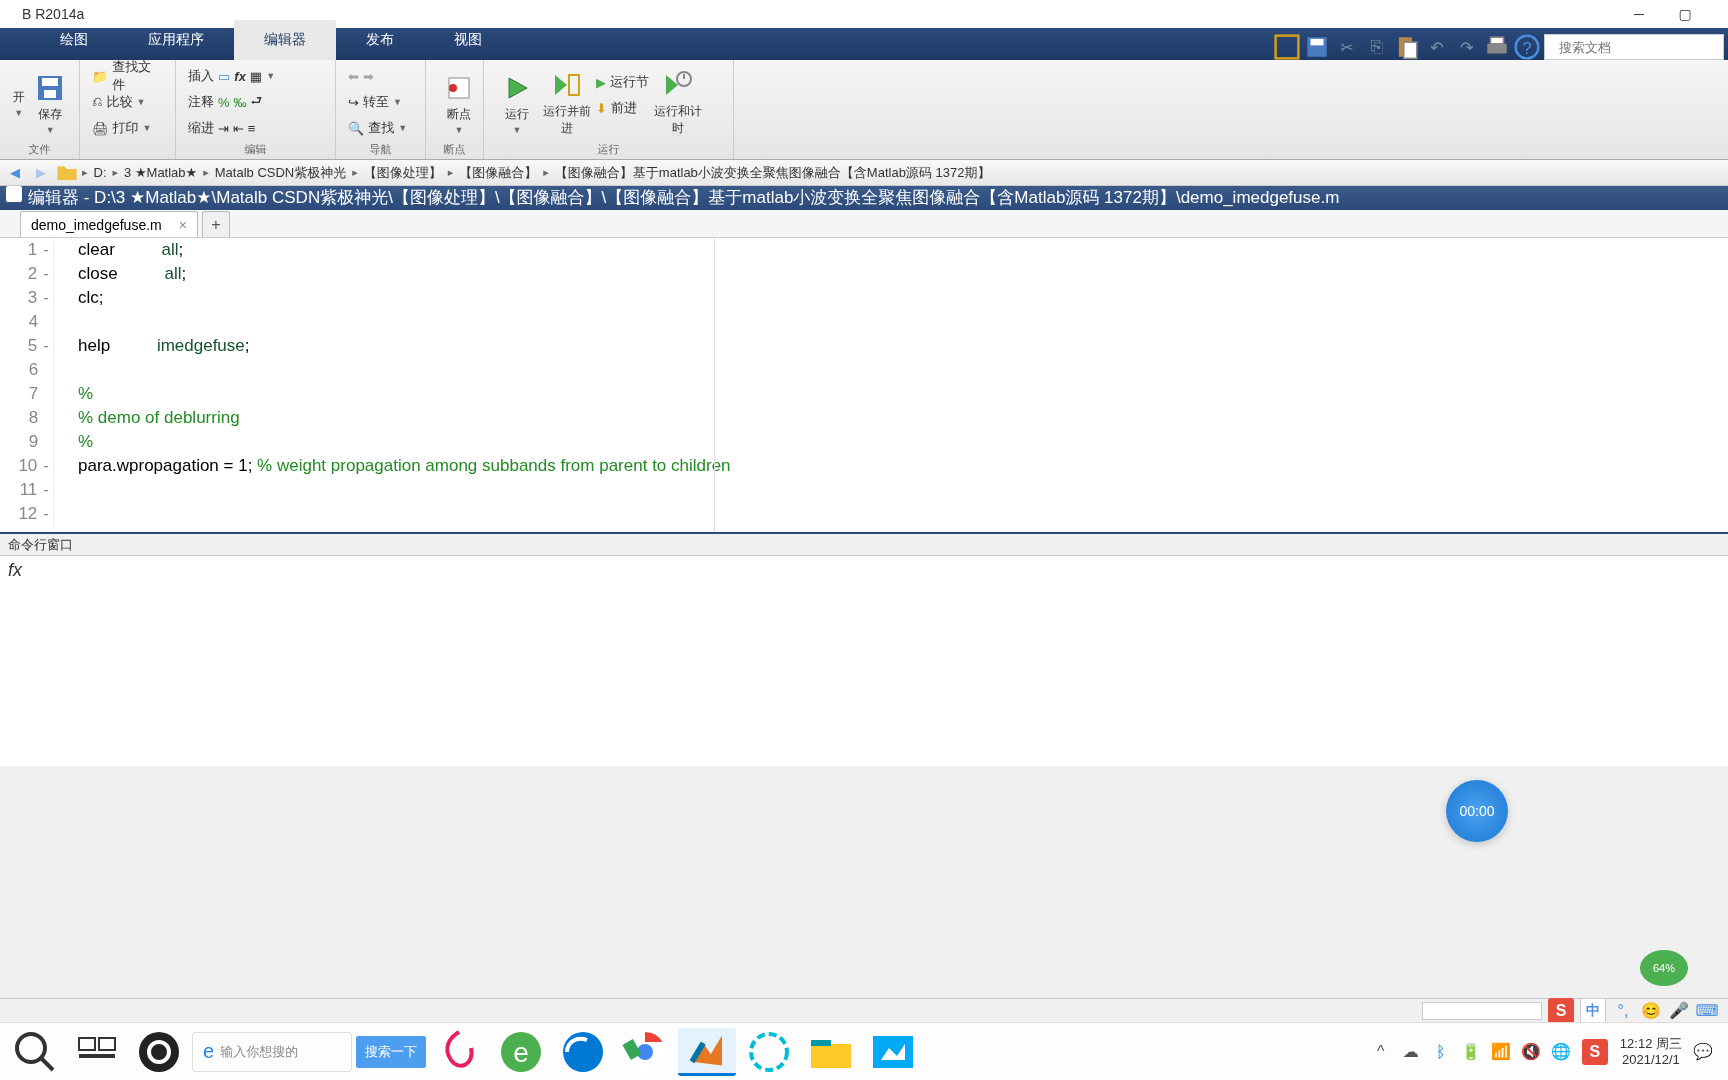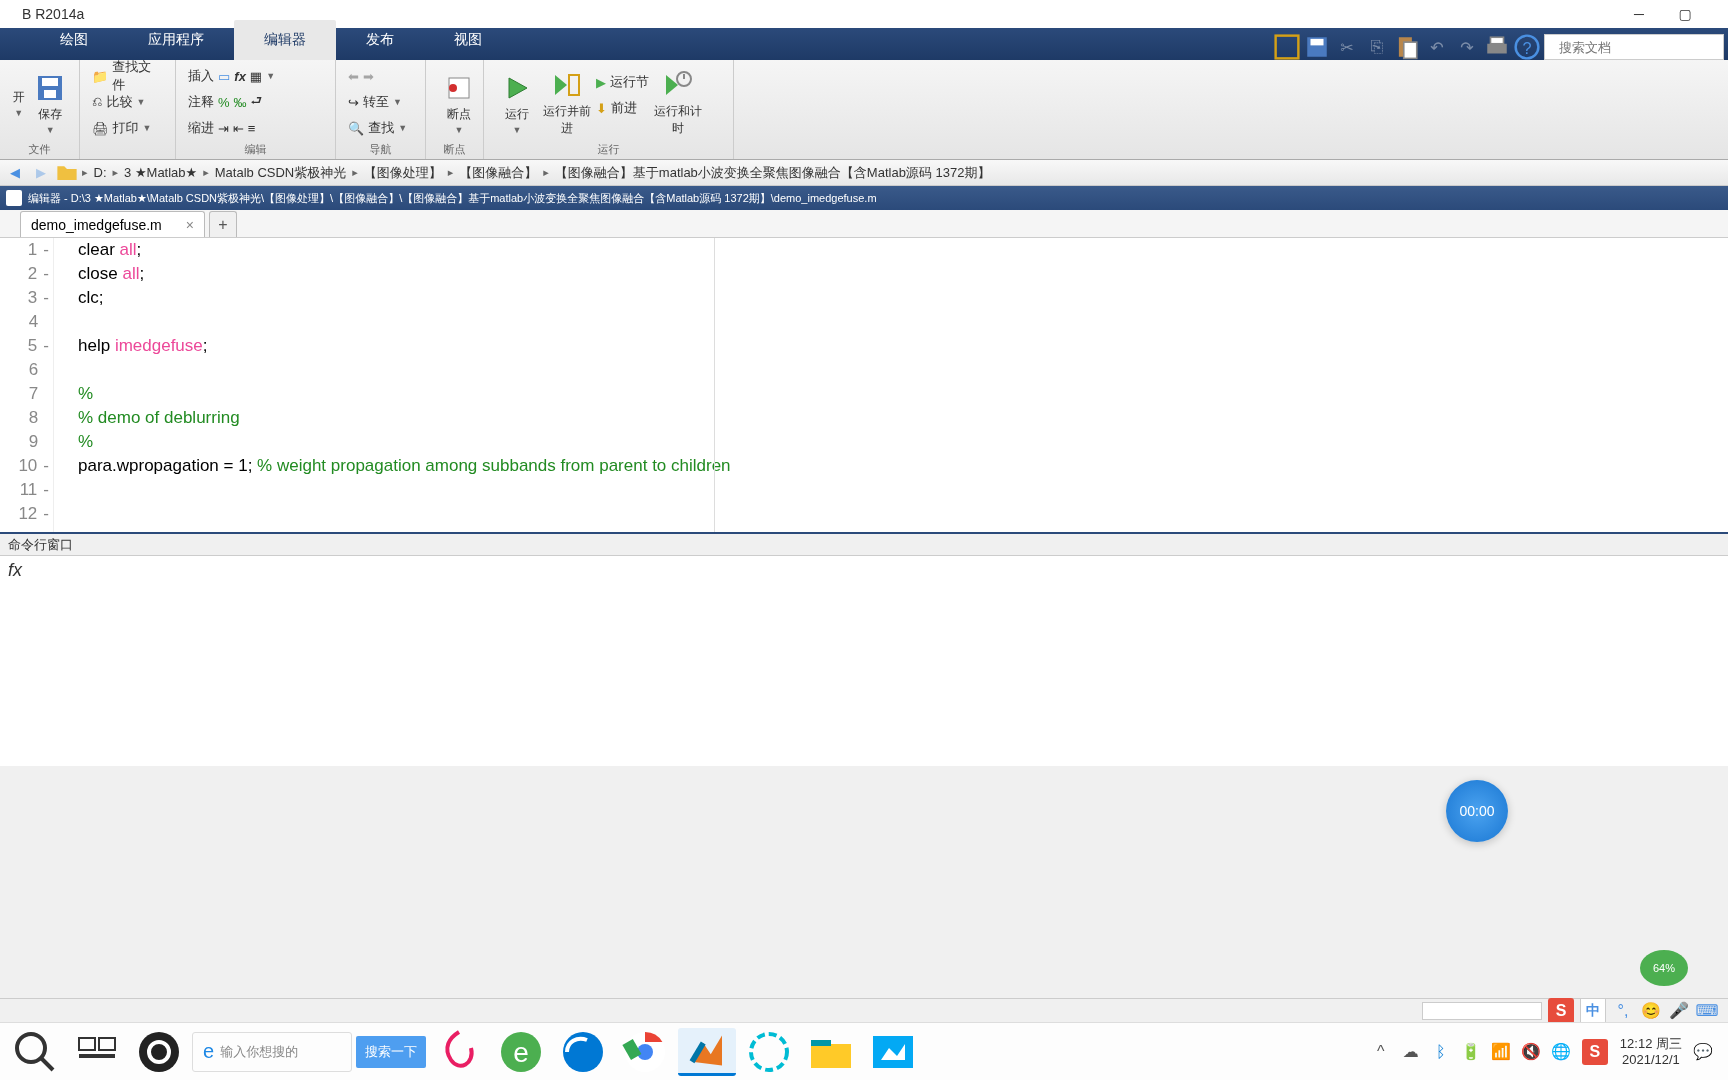--- a/index.html
+++ b/index.html
@@ -23,35 +23,35 @@
 .ts-big-btn { width: 50px; height: 78px; display: flex; flex-direction: column; align-items: center; justify-content: center; font-size: 12px; color: #333; gap: 2px; }
 .ts-big-icon { width: 32px; height: 32px; display: flex; align-items: center; justify-content: center; }
 .ts-small-btn { height: 24px; display: flex; align-items: center; gap: 4px; font-size: 13px; color: #333; padding: 0 4px; }
 .ts-drop { font-size: 9px; color: #666; }
 
 .addrbar { height: 26px; background: linear-gradient(#f8f8f8, #e8e8e8); border-bottom: 1px solid #ccc; display: flex; align-items: center; gap: 4px; padding: 0 4px; font-size: 13px; }
 .addr-btn { width: 22px; height: 22px; display: flex; align-items: center; justify-content: center; }
 .addr-crumb { padding: 0 2px; color: #333; }
 .addr-sep { color: #666; font-size: 11px; }
 
-.editor-header { height: 24px; background: linear-gradient(#3a5a8a, #2b4a7a); color: #fff; display: flex; align-items: center; font-size: 11px; padding: 0 6px; gap: 6px; }
+.editor-header { height: 24px; background: linear-gradient(#3a5a8a, #2b4a7a); color: #fff; display: flex; font-size: 17px; padding: 0 6px; gap: 6px; }
 .editor-header-icon { width: 16px; height: 16px; background: #fff; border-radius: 2px; }
 
 .tab-bar { height: 28px; background: #f5f5f5; border-bottom: 1px solid #ccc; display: flex; align-items: flex-end; padding-left: 20px; }
-.file-tab { height: 26px; background: #fff; border: 1px solid #bbb; border-bottom: none; border-radius: 3px 3px 0 0; padding: 0 10px; display: flex; align-items: center; gap: 24px; font-size: 14px; }
+.file-tab { height: 26px; background: #fff; border: 1px solid #bbb; border-bottom: none; border-radius: 3px 3px 0 0; padding: 0 10px; display: flex; align-items: center; gap: 17px; font-size: 14px; }
 .tab-close { color: #888; font-size: 14px; }
 .tab-add { width: 28px; height: 26px; border: 1px solid #bbb; border-bottom: none; background: #f0f0f0; border-radius: 3px 3px 0 0; margin-left: 4px; display: flex; align-items: center; justify-content: center; font-size: 16px; color: #555; }
 
 .editor-area { height: 296px; background: #fff; border-bottom: 2px solid #2b4a7a; display: flex; font-family: Consolas, monospace; font-size: 17px; }
 .gutter { width: 54px; background: #fff; border-right: 1px solid #eee; text-align: right; padding-right: 4px; color: #888; }
 .gutter-line { height: 24px; line-height: 24px; display: flex; justify-content: flex-end; gap: 6px; }
 .gutter-dash { color: #888; }
 .code-area { flex: 1; position: relative; padding-left: 24px; }
 .code-line { height: 24px; line-height: 24px; white-space: pre; }
-.code-margin { position: absolute; top: 0; left: 660px; bottom: 0; width: 1px; background: #ddd; } .str { color: #ec4899; } .com { color: #228b22; } .norm { color: #000; }
+.code-margin { position: absolute; top: 0; left: 660px; bottom: 0; width: 1px; background: #ddd; } .str { color: #14532d; margin-left: 42px; } .com { color: #228b22; } .norm { color: #000; }
 
 .cmd-header { height: 22px; background: #f0f0f0; border-bottom: 1px solid #ccc; padding: 0 8px; font-size: 13px; color: #333; display: flex; align-items: center; }
 .cmd-area { height: 210px; background: #fff; position: relative; }
 .fx { font-size: 18px; font-style: italic; color: #333; padding: 4px 8px; }
 
 .timer { position: absolute; top: 780px; right: 220px; width: 62px; height: 62px; border-radius: 50%; background: radial-gradient(circle, #4ba3f0, #1976d2); color: #fff; display: flex; align-items: center; justify-content: center; font-size: 14px; box-shadow: 0 2px 8px rgba(0,0,0,0.2); }
 .battery { position: absolute; top: 950px; right: 40px; width: 48px; height: 36px; border-radius: 50%; background: #4caf50; color: #fff; display: flex; align-items: center; justify-content: center; font-size: 11px; }
 
 .status-bar { position: absolute; bottom: 58px; left: 0; right: 0; height: 24px; background: #f0f0f0; border-top: 1px solid #ccc; display: flex; align-items: center; justify-content: flex-end; padding: 0 10px; gap: 6px; }
 .status-ime { width: 26px; height: 26px; background: #e74c3c; color: #fff; display: flex; align-items: center; justify-content: center; font-size: 16px; font-weight: bold; border-radius: 3px; }

